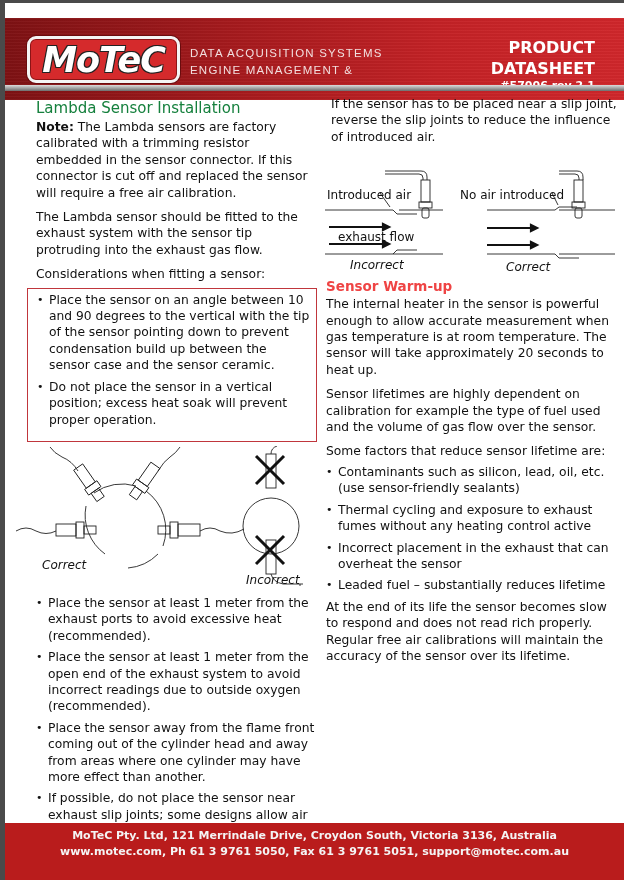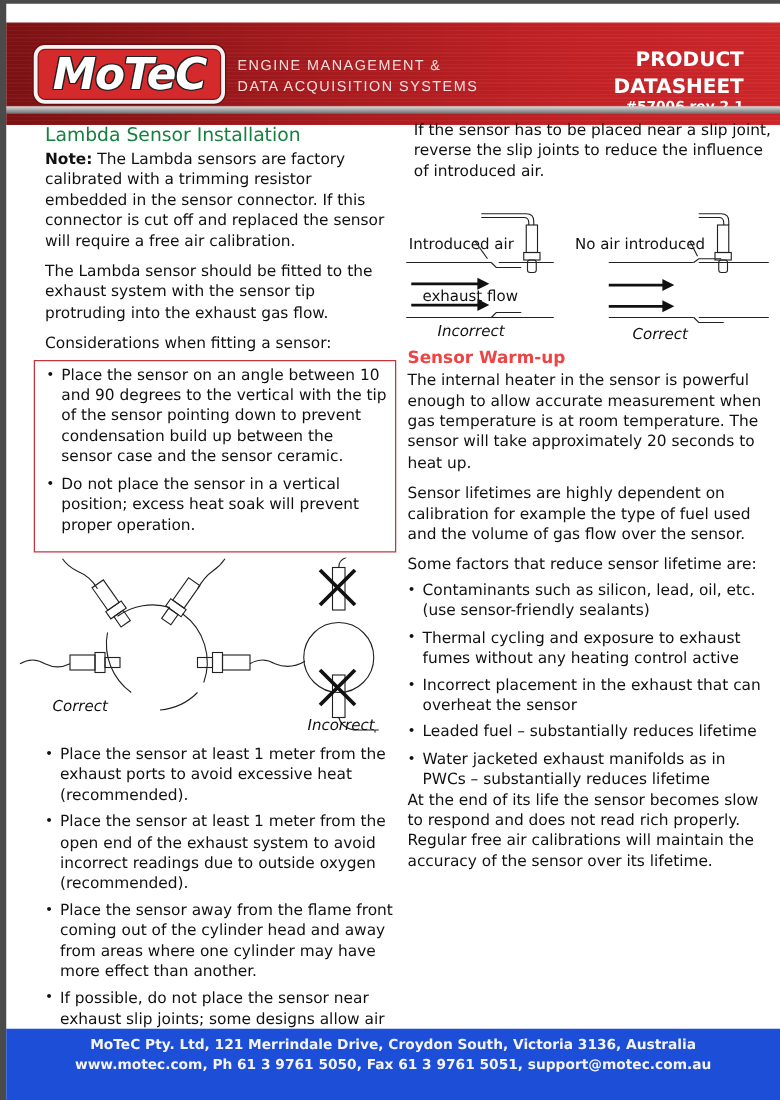--- a/index.html
+++ b/index.html
@@ -37,36 +37,36 @@
   ul.bul { list-style: none; }
   ul.bul li { position: relative; padding-left: 12px; margin-bottom: 5px; }
   ul.bul li::before { content: "\2022"; position: absolute; left: 0; top: 0; font-size: 11px; }
   .boxed { border: 1px solid #c0363c; margin-left: -9px; width: 290px; padding: 3px 6px 13px 9px; margin-bottom: 4px; }
   .boxed li:last-child { margin-bottom: 0; }
   .fig { position: relative; }
   .fig svg { display: block; }
   .fig-label { position: absolute; font-style: italic; font-size: 12px; }
   .fig-text { position: absolute; font-size: 12px; }
 
-  .footer { position: absolute; left: 0; top: 820px; width: 619px; height: 57px; background: #1d4ed8;
+  .footer { position: absolute; left: 0; top: 820px; width: 619px; height: 57px; background: #b91c1c;
     color: #f4f4f4; font-weight: bold; font-size: 11px; line-height: 16px; text-align: center; padding-top: 5px;
     font-family: "DejaVu Sans", sans-serif; }
 </style>
 </head>
 <body>
 
 <div class="page">
 
   <div class="header">
     <div class="logo">
       <span class="logo-text">MoTeC</span>
     </div>
     <div class="tagline">
+      <div>DATA ACQUISITION SYSTEMS</div>
       <div>ENGINE MANAGEMENT &amp;</div>
-      <div>DATA ACQUISITION SYSTEMS</div>
     </div>
     <div class="doc-title">
       <span class="t1">PRODUCT</span>
       <span class="t1">DATASHEET</span>
       <span class="t2">#57006 rev 2.1</span>
     </div>
   </div>
   <div class="header-stripe"></div>
 
   <div class="col col-left">
@@ -199,21 +199,20 @@
       <h2 class="sec" style="margin-top:4px">Sensor Warm-up</h2>
       <p>The internal heater in the sensor is powerful enough to allow accurate measurement when gas temperature is at room temperature. The sensor will take approximately 20 seconds to heat up.</p>
 
       <p>Sensor lifetimes are highly dependent on calibration for example the type of fuel used and the volume of gas flow over the sensor.</p>
       <p style="margin-bottom:4px">Some factors that reduce sensor lifetime are:</p>
       <ul class="bul">
         <li>Contaminants such as silicon, lead, oil, etc. (use sensor-friendly sealants)</li>
         <li>Thermal cycling and exposure to exhaust fumes without any heating control active</li>
         <li>Incorrect placement in the exhaust that can overheat the sensor</li>
         <li>Leaded fuel – substantially reduces lifetime</li>
-        <li style="margin-bottom:0">Water jacketed exhaust manifolds as in PWCs – substantially reduces lifetime</li>
       </ul>
       <p>At the end of its life the sensor becomes slow to respond and does not read rich properly. Regular free air calibrations will maintain the accuracy of the sensor over its lifetime.</p>
     </div>
   </div>
 
   <div class="footer">
     <div>MoTeC Pty. Ltd, 121 Merrindale Drive, Croydon South, Victoria 3136, Australia</div>
     <div>www.motec.com, Ph 61 3 9761 5050, Fax 61 3 9761 5051, support@motec.com.au</div>
   </div>
 </div>

